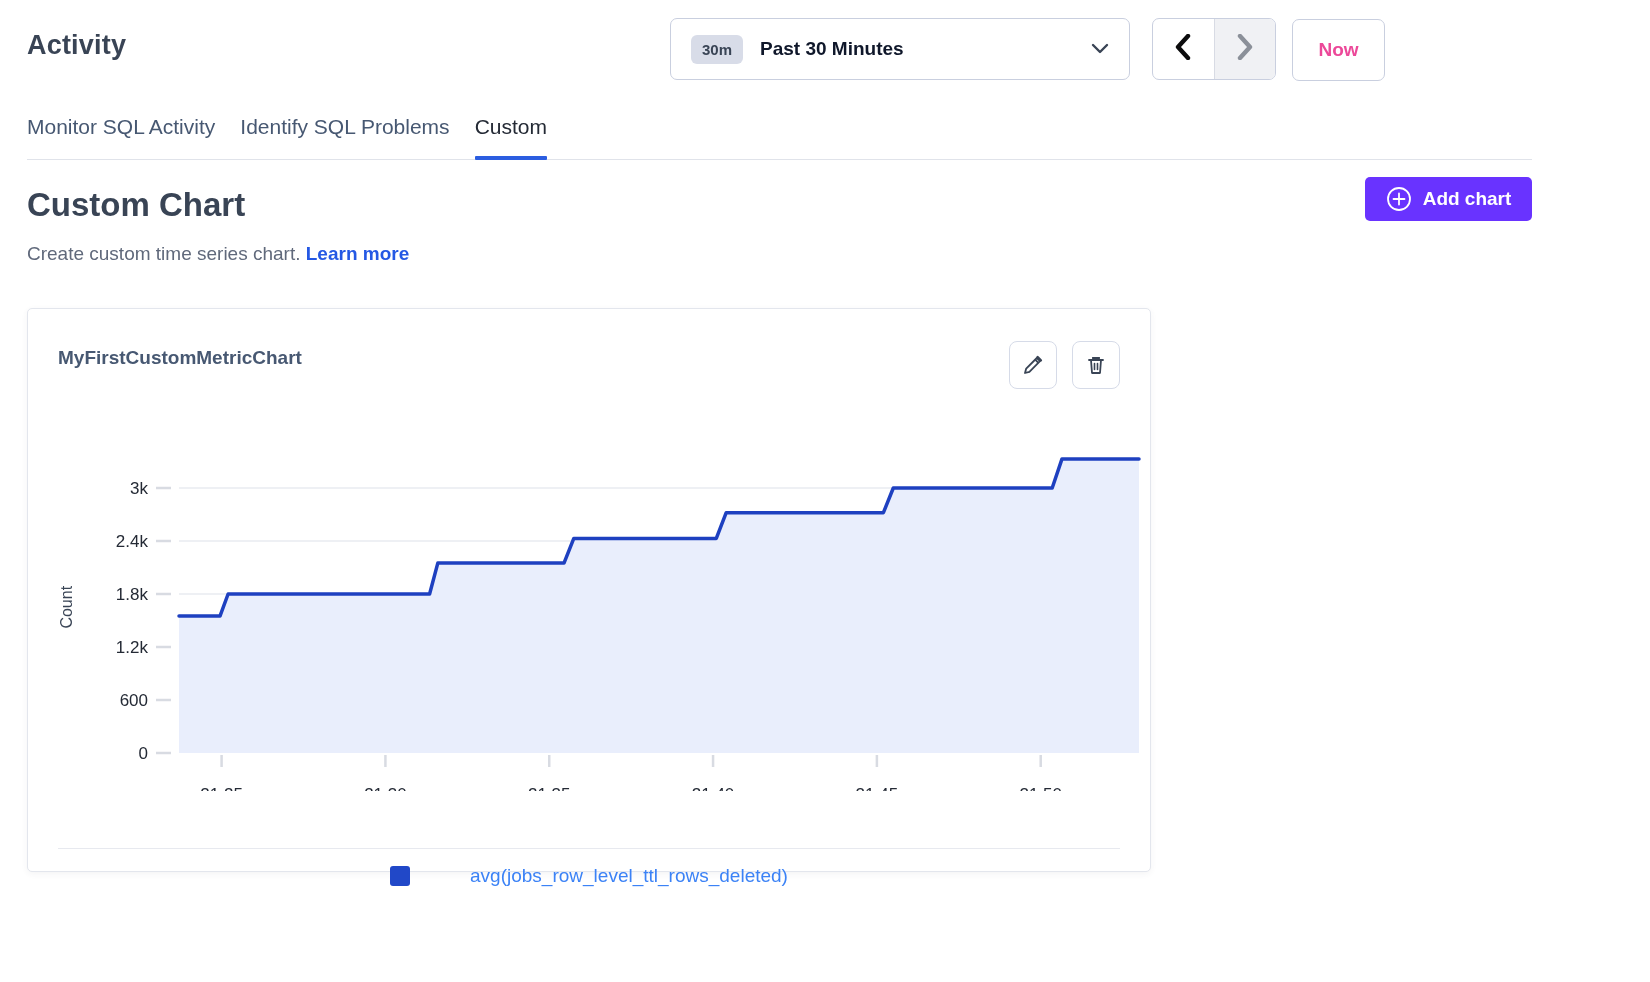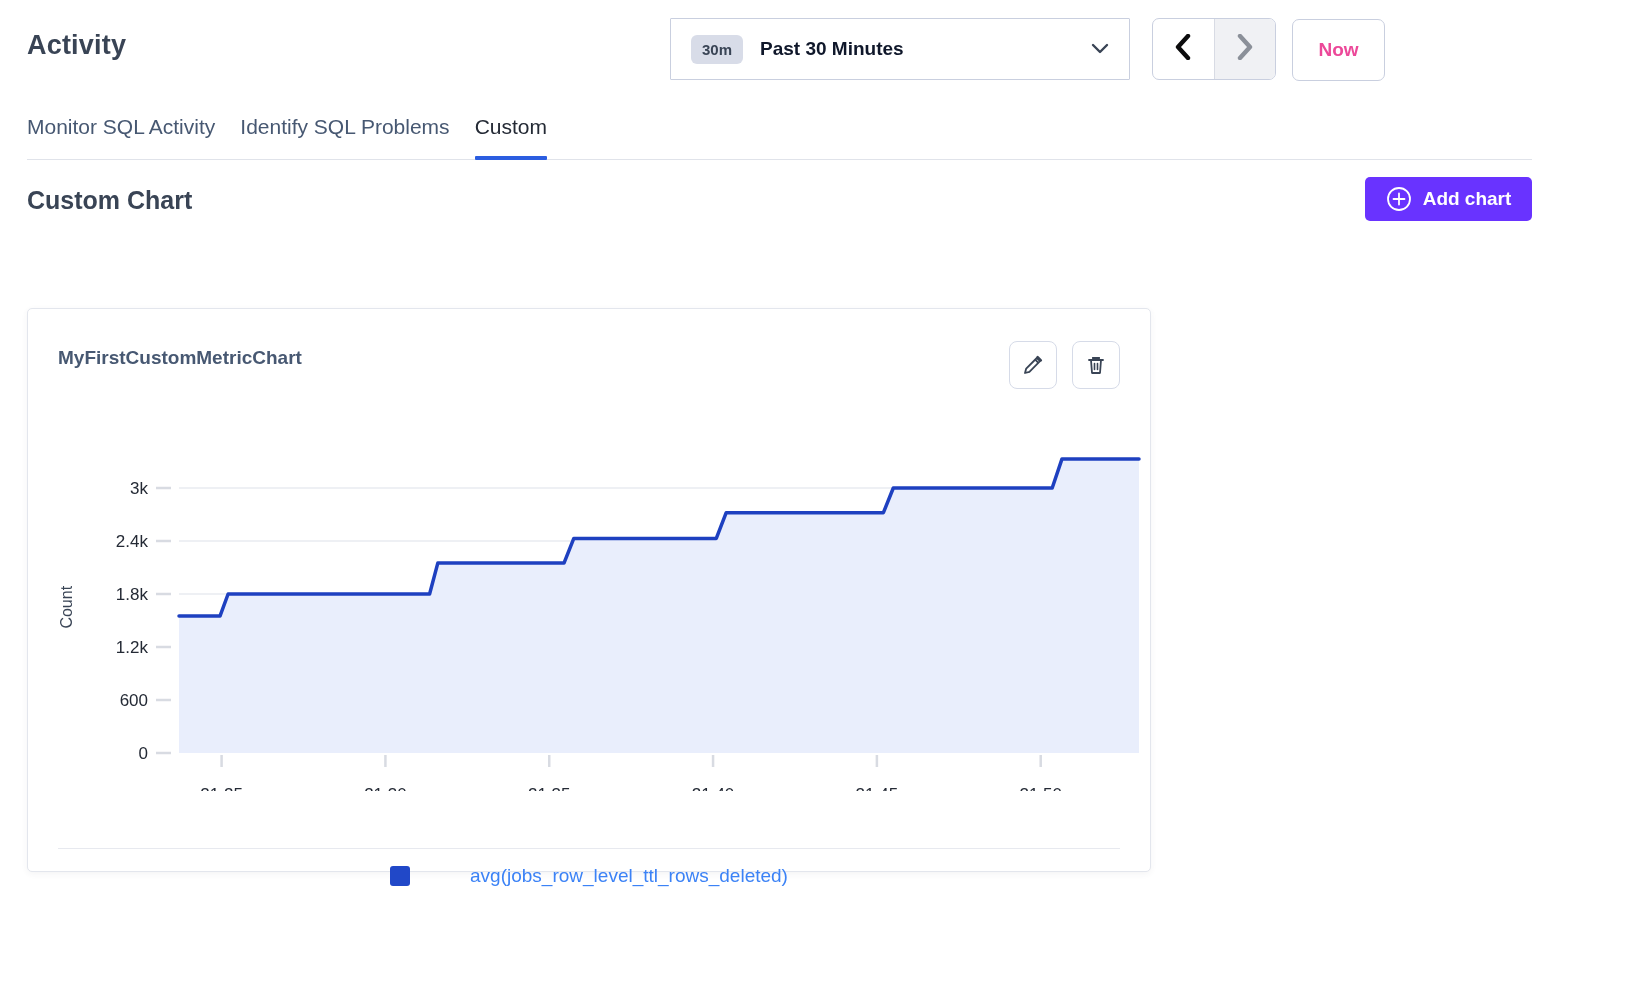--- a/index.html
+++ b/index.html
@@ -3,39 +3,39 @@
 <meta charset="utf-8">
 <style>
   * { margin:0; padding:0; box-sizing:border-box; }
   html,body { background:#ffffff; }
   body { font-family:"Liberation Sans", sans-serif; color:#242a35; }
   .page { position:relative; width:1650px; height:982px; background:#fff; overflow:hidden; }
 
   
   .page-title { position:absolute; left:27px; top:30px; font-size:27px; font-weight:700; color:#394455; letter-spacing:.2px; }
 
-  .time-selector { position:absolute; left:670px; top:18px; width:460px; height:62px; border:1px solid #c9cfdf; border-radius:1px; display:flex; align-items:center; padding:0 20px; cursor:pointer; background:#fff; }
+  .time-selector { position:absolute; left:670px; top:18px; width:460px; height:62px; border:1px solid #c9cfdf; border-radius:7px; display:flex; align-items:center; padding:0 20px; cursor:pointer; background:#fff; }
   .time-badge { background:#d8dce8; border-radius:6px; padding:6px 11px; font-size:15px; font-weight:700; color:#394455; }
   .time-label { margin-left:17px; font-size:19px; font-weight:600; color:#0f172a; }
   .time-caret { margin-left:auto; display:flex; align-items:center; }
 
   .nav-group { position:absolute; left:1152px; top:18px; width:124px; height:62px; border:1px solid #c9cfdf; border-radius:7px; display:flex; overflow:hidden; background:#fff; }
   .nav-half { flex:1; display:flex; align-items:center; justify-content:center; cursor:pointer; }
   .nav-half.disabled { background:#f0f1f4; border-left:1px solid #d8dbe4; cursor:default; }
 
   .now-button { position:absolute; left:1292px; top:19px; width:93px; height:62px; border:1px solid #c9cfdf; border-radius:7px; background:#fff; display:flex; align-items:center; justify-content:center; font-size:19px; font-weight:600; color:#ec4899; cursor:pointer; }
 
   
   .tabs-row { position:absolute; left:27px; right:118px; top:101px; display:flex; gap:25px; border-bottom:1px solid #e0e3ea; }
   .tab { font-size:21px; color:#475872; padding-bottom:20px; cursor:pointer; position:relative; white-space:nowrap;margin-top:14px; }
   .tab.active { color:#242a35; }
   .tab.active::after { content:""; position:absolute; left:0; right:0; bottom:-1px; height:4px; background:#2b5de0; border-radius:1px; }
 
   
-  .section-title { position:absolute; left:27px; top:186px; font-size:25px; font-weight:700; color:#394455; }
+  .section-title { position:absolute; left:27px; top:186px; font-size:33px; font-weight:700; color:#394455; }
   .section-sub { position:absolute; left:27px; top:243px; font-size:19px; color:#60697b; }
   .learn-more { color:#2458e4; font-weight:600; text-decoration:none; cursor:pointer; }
 
   .add-chart-button { position:absolute; left:1365px; top:177px; width:167px; height:44px; background:#6933ff; border:none; border-radius:5px; color:#fff; font-size:19px; font-weight:600; font-family:"Liberation Sans",sans-serif; display:flex; align-items:center; justify-content:center; gap:11px; cursor:pointer; }
 
   
   .chart-card { position:absolute; left:27px; top:308px; width:1124px; height:564px; background:#fff; border:1px solid #e3e6ed; border-radius:5px; box-shadow:0 2px 6px rgba(60,70,90,.06); }
   .card-title { position:absolute; left:30px; top:38px; font-size:19px; font-weight:700; color:#475872; }
   .icon-button { position:absolute; top:32px; width:48px; height:48px; border:1px solid #d6dbe8; border-radius:8px; background:#fff; display:flex; align-items:center; justify-content:center; cursor:pointer; }
   .icon-button.edit { left:981px; }
@@ -84,20 +84,24 @@
 
   <button class="now-button">Now</button>
 
   <div class="tabs-row" id="tabs-row">
       <div class="tab">Monitor SQL Activity</div>
       <div class="tab">Identify SQL Problems</div>
       <div class="tab active">Custom</div>
     </div>
 
   <h2 class="section-title">Custom Chart</h2>
+  <div class="section-sub">
+    <span>Create custom time series chart.</span>
+    <a class="learn-more">Learn more</a>
+  </div>
 
   <button class="add-chart-button">
     <span style="display:flex;">
       <svg width="26" height="26" viewBox="0 0 26 26">
           <circle cx="13" cy="13" r="11" fill="none" stroke="#ffffff" stroke-width="1.8"></circle>
           <path d="M13 7.5 V18.5 M7.5 13 H18.5" stroke="#ffffff" stroke-width="1.8" stroke-linecap="round"></path>
         </svg>
     </span>
     <span>Add chart</span>
   </button>

